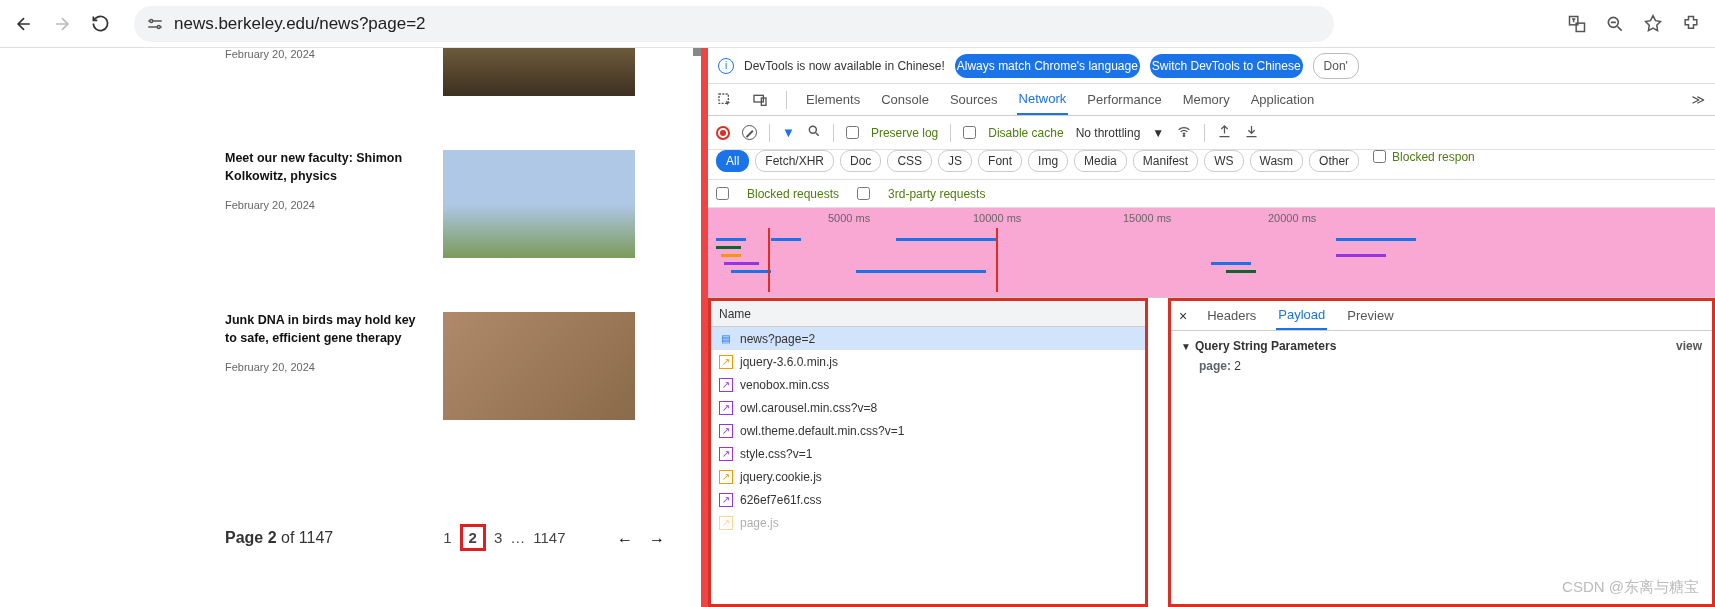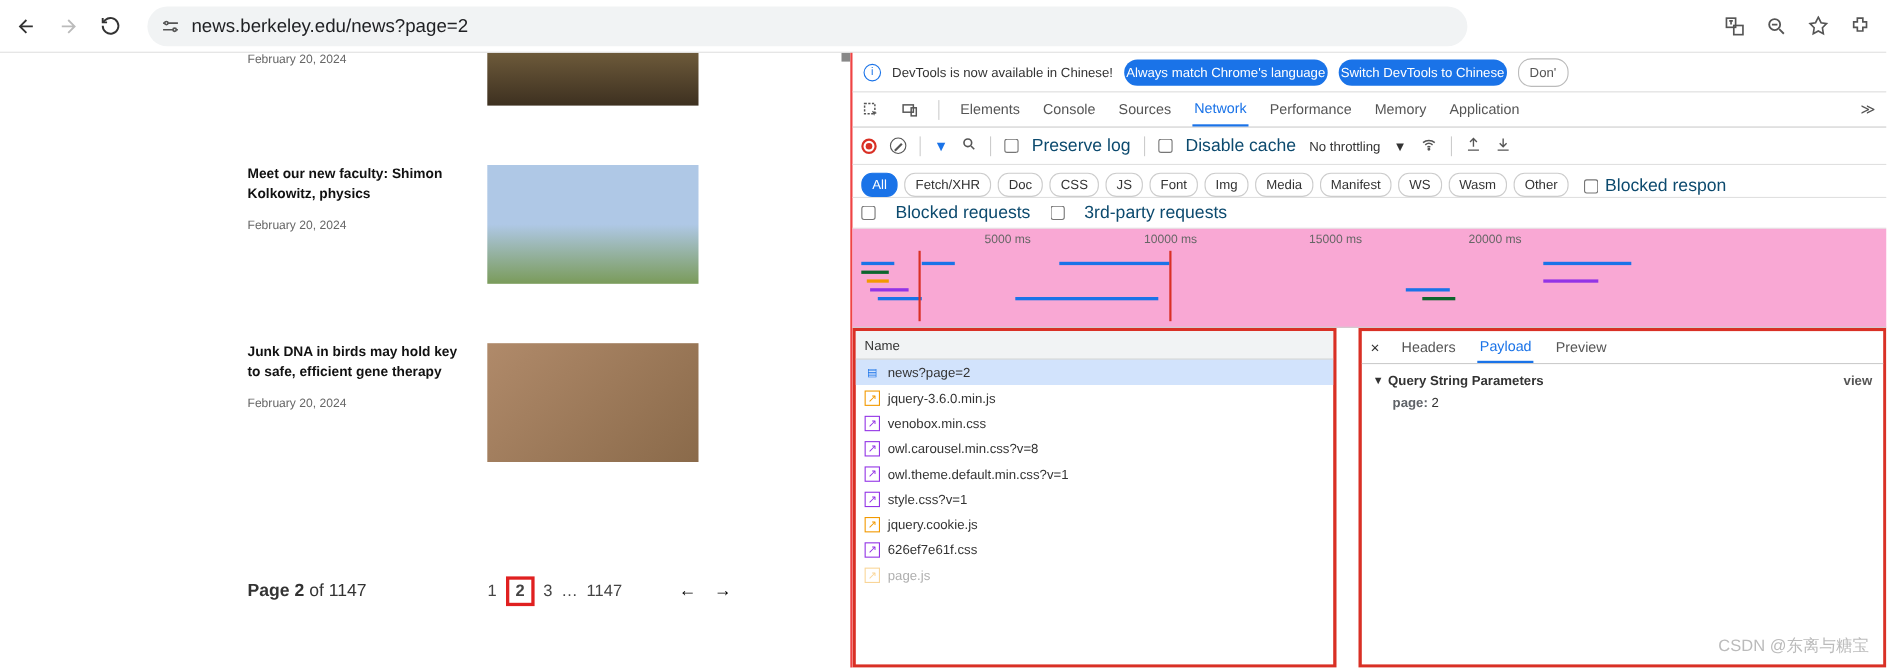--- a/index.html
+++ b/index.html
@@ -4,21 +4,21 @@
 <style>
 *{margin:0;padding:0;box-sizing:border-box;font-family:Arial,sans-serif}
 body{width:1715px;height:607px;overflow:hidden;background:#fff;position:relative}
 .toolbar{height:48px;display:flex;align-items:center;padding:0 12px;gap:14px;border-bottom:1px solid #e0e0e0}
 .nav-btn{width:24px;height:24px;display:flex;align-items:center;justify-content:center;cursor:pointer;color:#555}
 .url-bar{flex:1;height:36px;background:#f1f3f4;border-radius:18px;display:flex;align-items:center;padding:0 12px;gap:10px;margin-left:8px;max-width:1200px}
 .url-icon{width:18px;height:18px;display:flex;align-items:center;justify-content:center;color:#555}
 .url-text{font-size:17px;color:#202124}
 .right-icons{display:flex;gap:14px;margin-left:auto;align-items:center}
 .content{display:flex;height:559px}
-.page-area{width:775px;border-right:2px solid #ef4444;overflow:hidden;padding:0 2px 0 225px;position:relative}
+.page-area{width:708px;border-right:7px solid #ef4444;overflow:hidden;padding:0 2px 0 225px;position:relative}
 .article{display:flex;margin-bottom:54px;gap:18px}
 .article-text{width:200px}
 .article-title{font-size:12.5px;font-weight:bold;color:#111;line-height:1.4;margin-bottom:14px}
 .article-date{font-size:11px;color:#666}
 .article-img{width:192px;height:108px;background:#ddd}
 .article-img.a1{height:48px;background:linear-gradient(#6d5a3a,#3d3020)}
 .article-img.a2{background:linear-gradient(180deg,#afc8e6 0%,#afc8e6 50%,#7a9b5a 100%)}
 .article-img.a3{background:linear-gradient(135deg,#b08a6a 0%,#8a6a4a 100%)}
 .pager{position:absolute;left:225px;bottom:56px;display:flex;align-items:center;gap:0;width:440px}
 .pager-text{font-size:16px;color:#333}
@@ -37,25 +37,25 @@
 .dt-tab{font-size:13px;color:#555;cursor:pointer;padding:7px 2px}
 .dt-tab.active{color:#1a73e8;border-bottom:2px solid #1a73e8}
 .dt-tab.more{margin-left:auto}
 .dt-filter{height:34px;display:flex;align-items:center;padding:0 8px;gap:12px;border-bottom:1px solid #e0e0e0}
 .rec-ico{width:14px;height:14px;border:2px solid #d93025;border-radius:50%;position:relative}
 .rec-ico::after{content:'';position:absolute;inset:2px;background:#d93025;border-radius:50%}
 .stop-ico{width:15px;height:15px;border:1.5px solid #555;border-radius:50%;position:relative}
 .stop-ico::after{content:'';position:absolute;top:50%;left:2px;right:2px;height:1.5px;background:#555;transform:rotate(-45deg)}
 .funnel{color:#1a73e8;font-size:13px}
 .cb{width:13px;height:13px}
-.cb-lbl{font-size:16px;color:#0c4a6e}
+.cb-lbl{font-size:12px;color:#4d7c0f}
 .throttling{font-size:12px;color:#333}
 .dt-row2{height:32px;display:flex;align-items:center;padding:0 8px;gap:14px;border-bottom:1px solid #e0e0e0}
 .filter-input{width:188px;height:22px;border:1px solid #ccc;padding:0 6px;font-size:12px}
-.dt-row3{height:30px;display:flex;align-items:flex-end;padding:0 8px;gap:6px;border-bottom:1px solid #e0e0e0}
+.dt-row3{height:30px;display:flex;align-items:flex-start;padding:0 8px;gap:6px;border-bottom:1px solid #e0e0e0}
 .type-pill{padding:3px 9px;border:1px solid #ccc;border-radius:10px;font-size:12px;cursor:pointer;color:#333}
 .type-pill.active{background:#1a73e8;color:#fff;border-color:#1a73e8}
 .dt-row4{height:28px;display:flex;align-items:center;padding:0 8px;gap:18px;border-bottom:1px solid #e0e0e0}
 .timeline{height:90px;border-bottom:1px solid #ccc;position:relative;background:#f9a8d4}
 .tl-labels{display:flex;position:absolute;top:4px;left:0;right:0;font-size:11px;color:#666}
 .tl-lbl{position:absolute}
 .tl-bars{position:absolute;top:20px;left:8px;right:8px;bottom:5px}
 .tl-bar{position:absolute;height:3px}
 .tl-mark{position:absolute;top:0;bottom:0;width:2px;background:#d93025}
 .dt-main{flex:1;display:flex;overflow:hidden}

